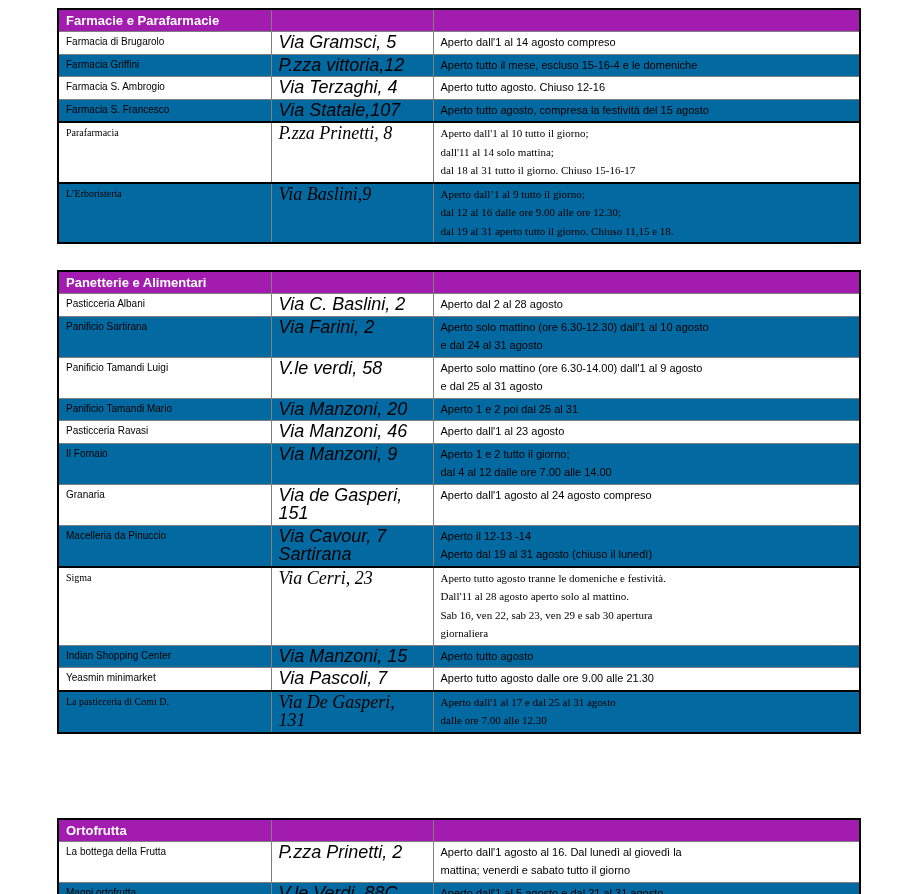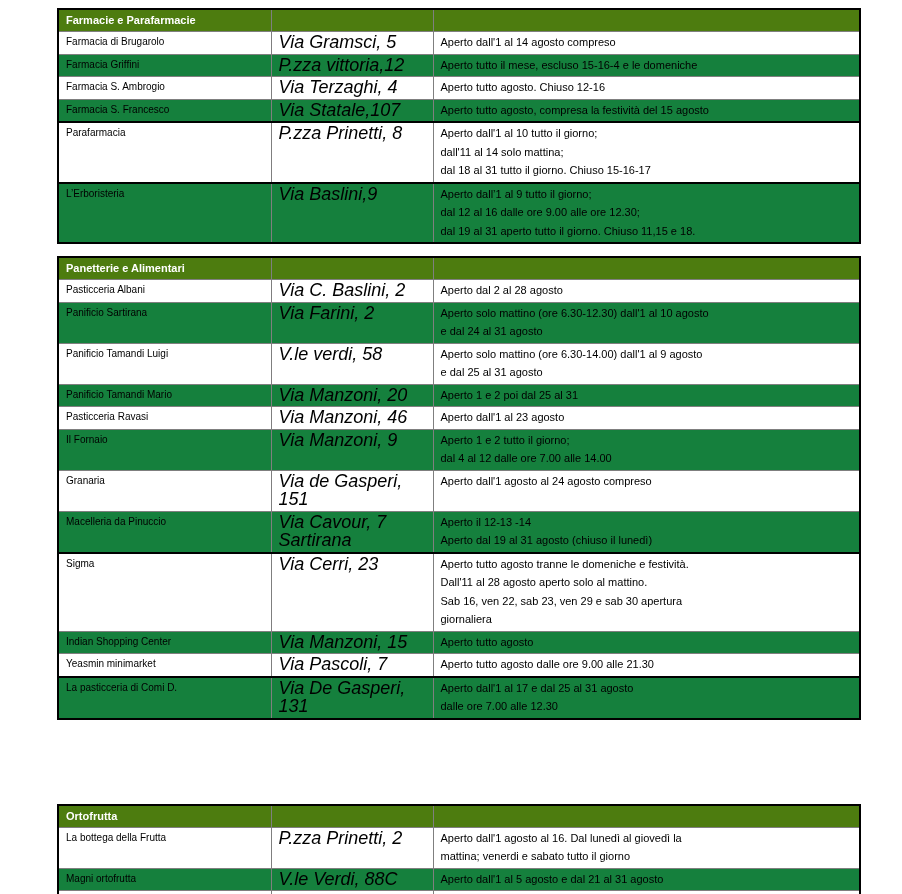--- a/index.html
+++ b/index.html
@@ -16,52 +16,52 @@
   }
   .page {
     padding: 8px 0 0 57px;
   }
   table.shops {
     border-collapse: collapse;
     width: 802px;
     table-layout: fixed;
     border: 2px solid #000000;
   }
-  table.shops:nth-of-type(2) { margin-top: 12px; border-radius: 19px; }
+  table.shops:nth-of-type(2) { margin-top: 26px; border-radius: 19px; }
   table.shops:nth-of-type(3) { margin-top: 84px; }
 
   table.shops td {
     border: 1px solid #7f7f7f;
     vertical-align: top;
     padding: 1px 7px 2px 7px;
     line-height: 18.5px;
     overflow: hidden;
   }
   tr.section-header td {
-    background: #4d7c0f;
+    background: #a21caf;
     color: #ffffff;
     font-weight: bold;
-    font-size: 11px;
+    font-size: 13px;
     line-height: 19px;
     padding-top: 1px;
     padding-bottom: 1px;
   }
   td.name  { font-size: 10px; }
   td.addr  {
     font-style: italic;
     font-size: 18px;
     white-space: pre-line;
     padding-top: 2px;
   }
   td.hours {
     font-size: 11px;
     white-space: pre-line;
   }
-  tr.alt td { background: #15803d; }
-  tr.thick-top td { border-top: 2px solid #000000; }
+  tr.alt td { background: #0369a1; }
+  tr.thick-top td { border-top: 2px solid #000000; font-family: Liberation Serif, serif; }
 </style>
 </head>
 <body>
 
 <div class="page">
     <table class="shops">
       <colgroup>
         <col style="width: 213px;">
         <col style="width: 162px;">
         <col style="width: 427px;">

